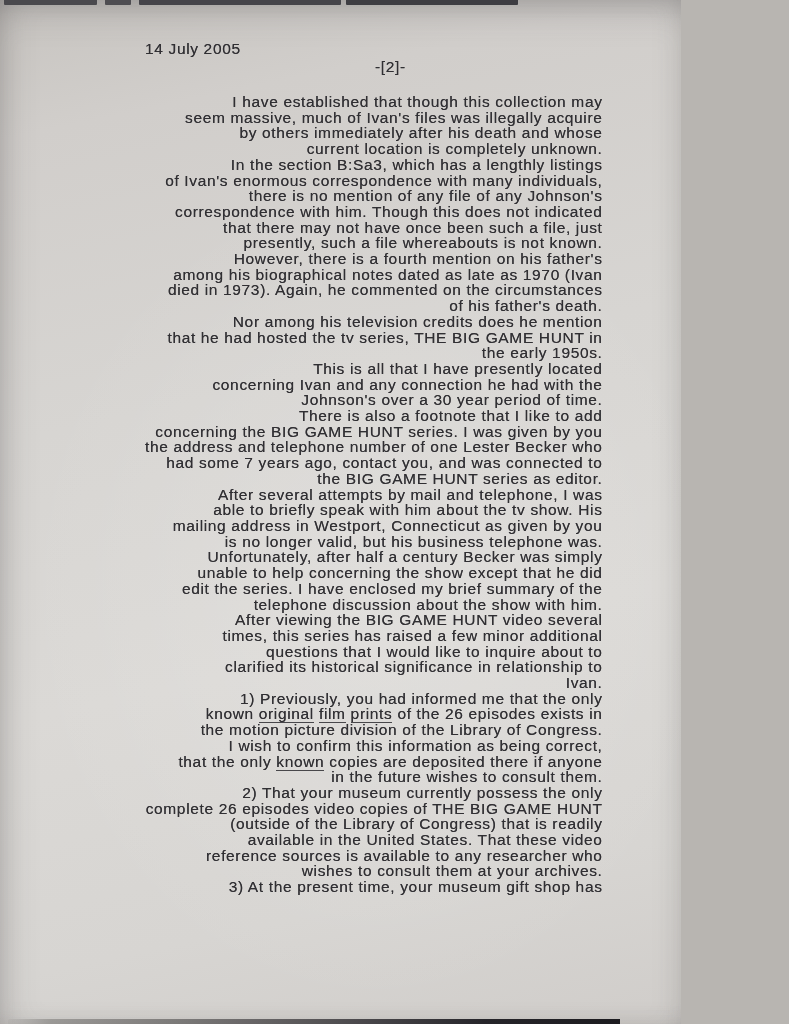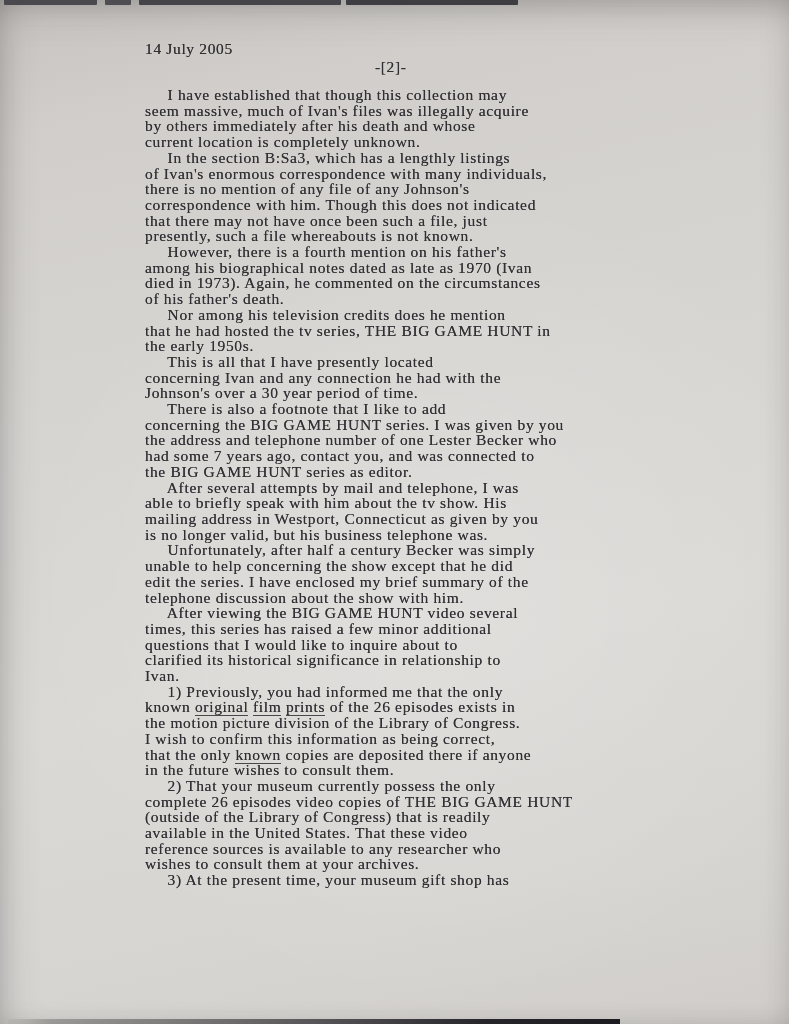--- a/index.html
+++ b/index.html
@@ -1,42 +1,43 @@
 <!DOCTYPE html>
 <html><head>
 <meta charset="utf-8">
 <style>
   html, body { margin: 0; padding: 0; background: #b8b5b1; }
   .page {
     position: relative;
-    width: 789px;
+    width: 673px;
     height: 1024px;
     overflow: hidden;
     background:
       radial-gradient(ellipse 70% 55% at 55% 58%, rgba(255,255,255,0.16), rgba(255,255,255,0) 75%),
       linear-gradient(168deg, #c7c4c0 0%, #d1cecb 12%, #d7d5d2 38%, #dbd9d6 62%, #d7d5d2 84%, #d0cdca 100%);
     box-shadow:
       inset 22px 0 34px -18px rgba(92,90,88,0.30),
       inset -16px 0 28px -14px rgba(120,118,116,0.20),
       inset 0 26px 38px -22px rgba(82,80,82,0.38),
       inset 0 -14px 24px -16px rgba(110,108,106,0.18);
-    font-family: Liberation Serif, serif;
+    font-family: Liberation Sans, sans-serif;
     color: #302f33;
+    padding-left: 8px;
   }
   .txt {
     position: absolute;
     font-size: 15.5px;
     line-height: 15.7px;
     letter-spacing: 0.65px;
     white-space: pre;
     text-shadow: 0 0 0.55px rgba(44,43,47,0.75);
   }
   #date-line { left: 145px; top: 41px; }
   #page-number { left: 375px; top: 59px; }
-  #letter-body { left: 145px; top: 87px; }
+  #letter-body { left: 145px; top: 94px; text-align: right; }
   .line { white-space: pre; }
   .u {
     border-bottom: 1.5px solid rgba(46,45,49,0.85);
   }
   .artifact { position: absolute; background: #434247; }
   .artifact.top { top: 0; height: 5px; border-radius: 0 0 1px 1px; }
   #artifact-top-1 { left: 4px;   width: 93px;  background: #4a494d; }
   #artifact-top-2 { left: 105px; width: 26px;  background: #4e4d51; }
   #artifact-top-3 { left: 139px; width: 202px; background: #454449; }
   #artifact-top-4 { left: 346px; width: 172px; background: #3e3d42; }

